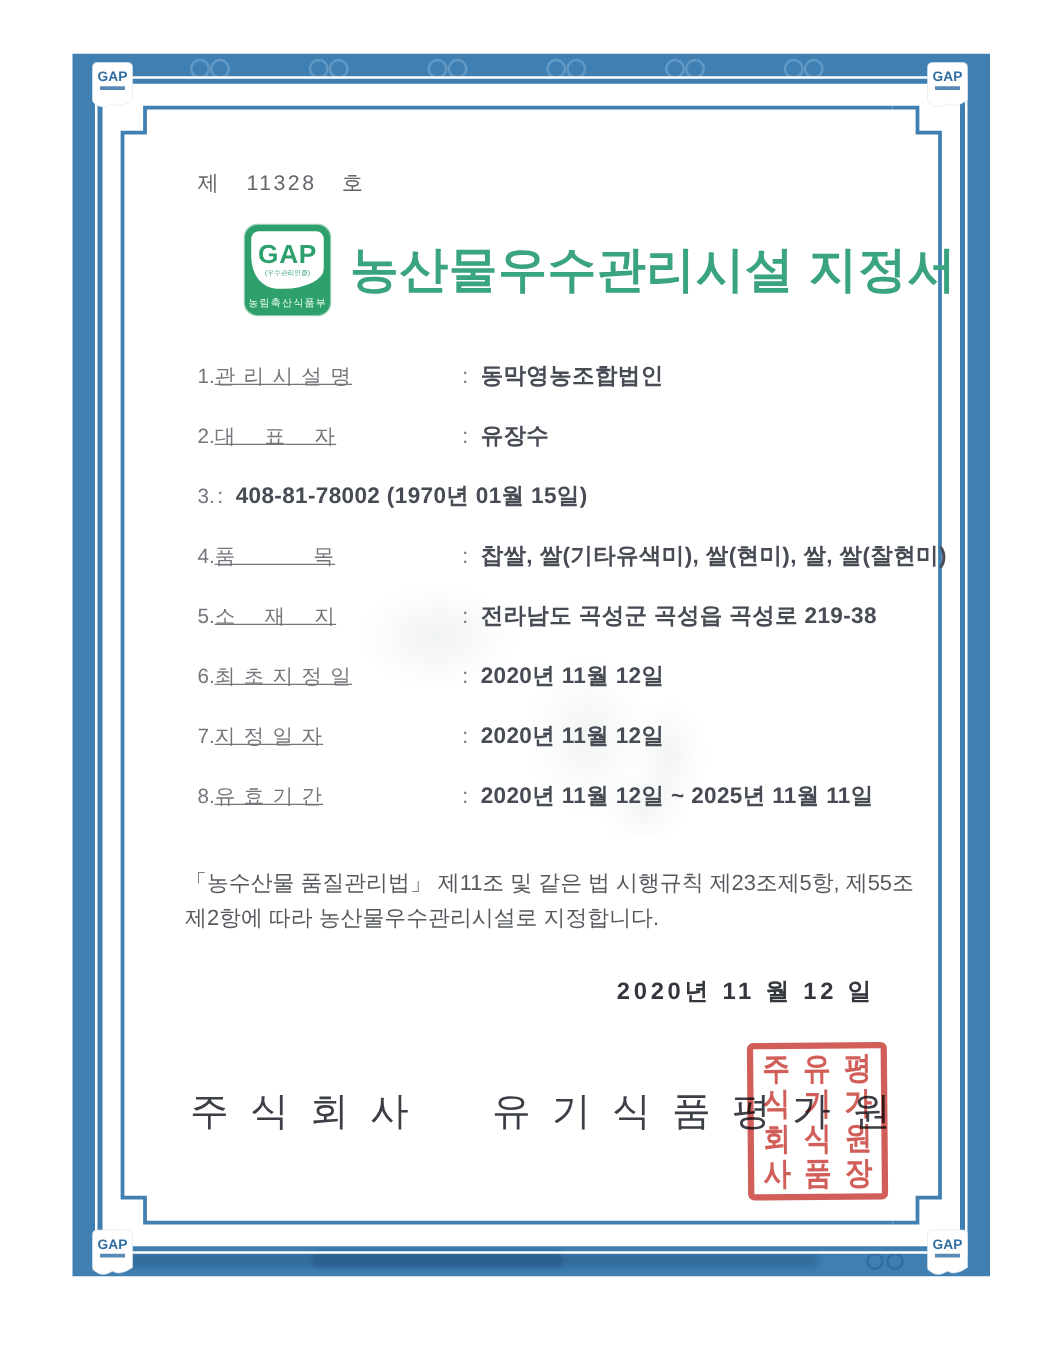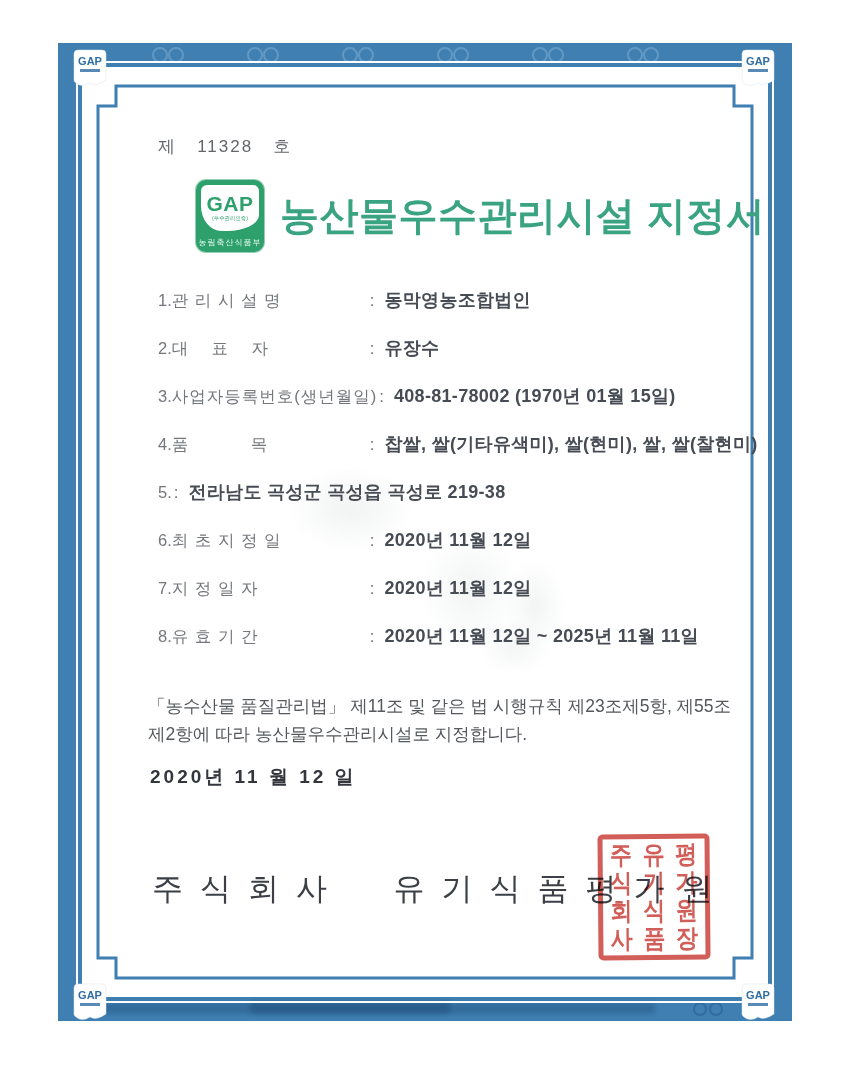--- a/index.html
+++ b/index.html
@@ -48,32 +48,32 @@
   }
   .cert-title{
     margin-left:16px;font-size:39px;font-weight:800;color:#3aa382;
     letter-spacing:0.5px;white-space:nowrap;
   }
 
   
   .fields{left:158px;top:288px;width:580px;}
   .field-row{display:flex;align-items:baseline;height:48px;}
   .field-num{font-size:16.5px;color:#73767b;flex:0 0 auto;}
-  .field-label{font-size:16.5px;color:#73767b;white-space:pre;min-width:196px;letter-spacing:1px;}
+  .field-label{font-size:16.5px;color:#73767b;white-space:pre;min-width:196px;letter-spacing:1px;text-decoration:underline;}
   .field-colon{font-size:17px;color:#73767b;margin:0 10px 0 2px;}
   .field-value{font-size:18px;color:#464b54;font-weight:600;letter-spacing:0.3px;white-space:pre;}
 
   
   .statement{
     left:148px;top:692px;width:586px;font-size:17.5px;color:#55585d;line-height:1.62;
   }
 
   
   .date-line{
-    left:150px;top:764px;width:550px;text-align:left;font-size:19px;font-weight:700;
+    left:150px;top:780px;width:550px;text-align:right;font-size:19px;font-weight:700;
     color:#33363c;letter-spacing:3px;white-space:pre;
   }
 
   
   .issuer{
     left:152px;top:868px;font-size:31px;color:#3c4046;font-weight:500;
     letter-spacing:17px;white-space:pre;font-family:"Liberation Serif", serif;
   }
 
   
@@ -182,32 +182,32 @@
         <span class="field-value">동막영농조합법인</span>
       </div>
       <div class="field-row">
         <span class="field-num">2.</span>
         <span class="field-label">대    표    자</span>
         <span class="field-colon">:</span>
         <span class="field-value">유장수</span>
       </div>
       <div class="field-row">
         <span class="field-num">3.</span>
-        <span class="field-label">사업자등록번호(생년월일)</span>
         <span class="field-colon">:</span>
         <span class="field-value">408-81-78002 (1970년 01월 15일)</span>
       </div>
       <div class="field-row">
         <span class="field-num">4.</span>
         <span class="field-label">품           목</span>
         <span class="field-colon">:</span>
         <span class="field-value">찹쌀, 쌀(기타유색미), 쌀(현미), 쌀, 쌀(찰현미)</span>
       </div>
       <div class="field-row">
         <span class="field-num">5.</span>
+        <span class="field-label">소    재    지</span>
         <span class="field-colon">:</span>
         <span class="field-value">전라남도 곡성군 곡성읍 곡성로 219-38</span>
       </div>
       <div class="field-row">
         <span class="field-num">6.</span>
         <span class="field-label">최 초 지 정 일</span>
         <span class="field-colon">:</span>
         <span class="field-value">2020년 11월 12일</span>
       </div>
       <div class="field-row">

